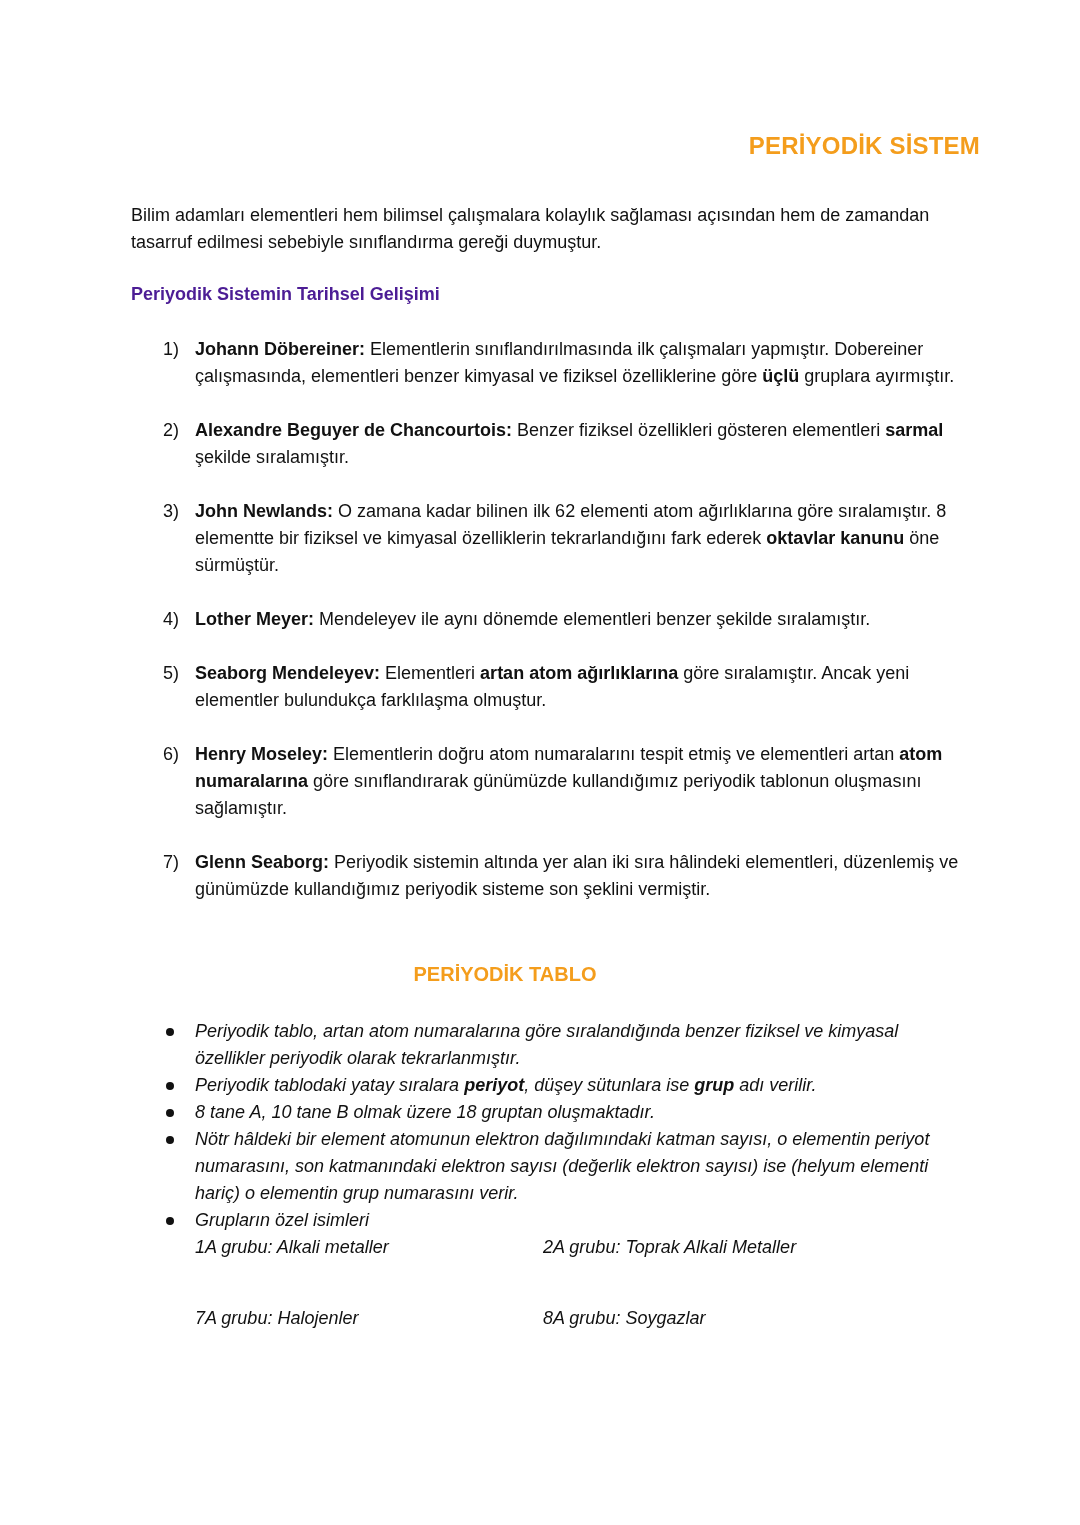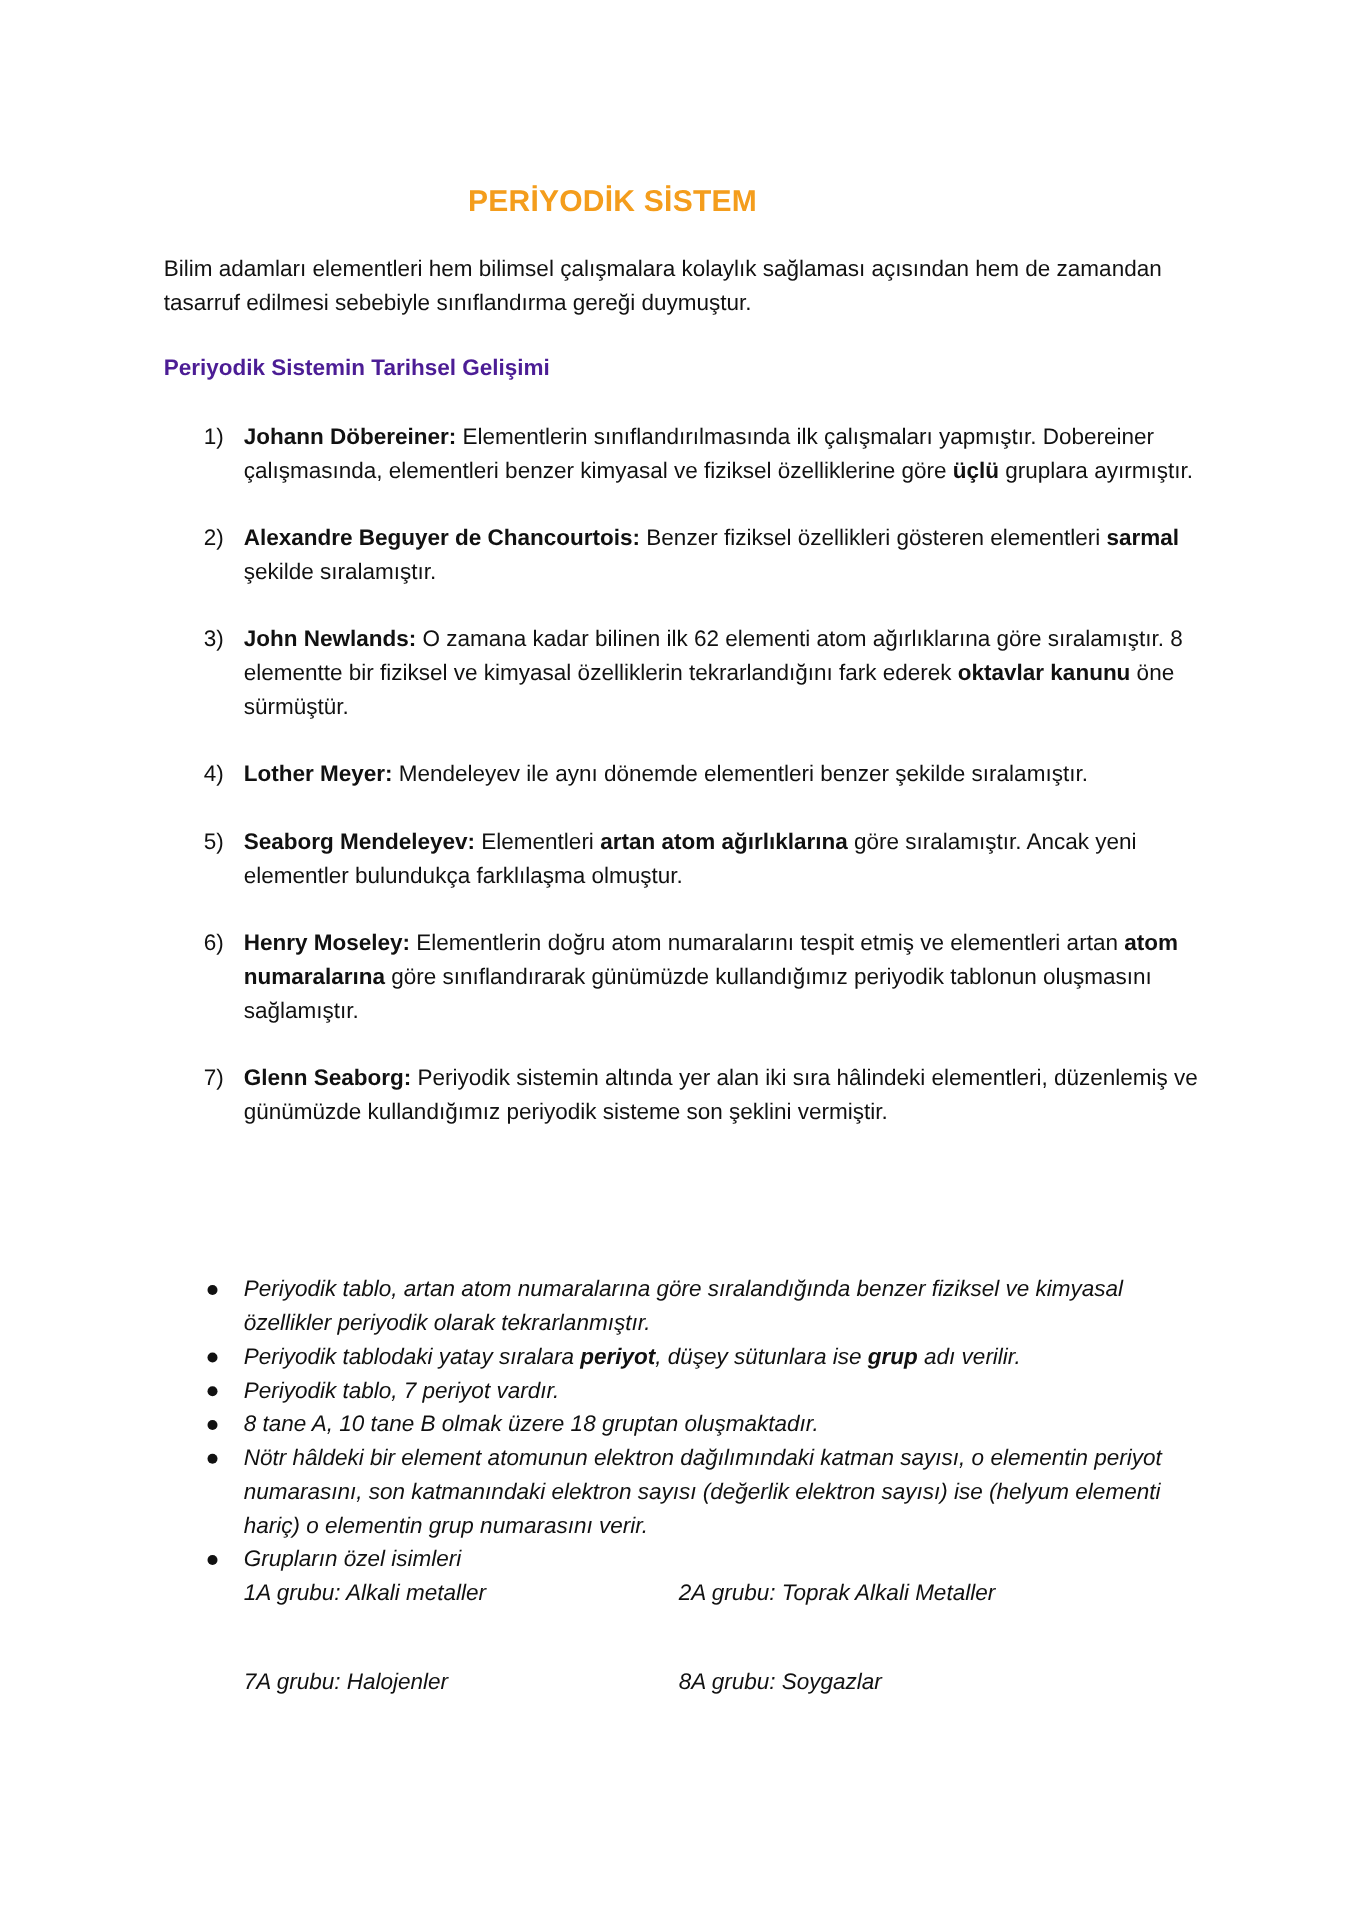--- a/index.html
+++ b/index.html
@@ -2,22 +2,22 @@
 <html><head>
   <meta charset="utf-8">
   <style>
     html, body { margin: 0; padding: 0; background: #ffffff; }
     body {
       width: 1080px; height: 1525px; position: relative; overflow: hidden;
       font-family: "Liberation Sans", sans-serif; color: #111111;
     }
     .page { position: absolute; left: 0; top: 0; width: 1080px; height: 1525px; }
     .title {
-      position: absolute; left: 0; width: 980px; top: 148px;
-      text-align: center; font-size: 24px; font-weight: bold; color: #f49d1c;
+      position: absolute; left: 0; width: 980px; top: 132px;
+      text-align: right; font-size: 24px; font-weight: bold; color: #f49d1c;
       letter-spacing: 0.2px;
     }
     .intro {
       position: absolute; left: 131px; top: 202px; width: 820px;
       font-size: 18px; line-height: 27px;
     }
     .subhead {
       position: absolute; left: 131px; top: 284px;
       font-size: 18px; font-weight: bold; color: #4c1d95;
     }
@@ -51,25 +51,25 @@
   <ol class="olist">
     <li class="oitem"><span class="onum">1)</span><b>Johann Döbereiner:</b><span> Elementlerin sınıflandırılmasında ilk çalışmaları yapmıştır. Dobereiner çalışmasında, elementleri benzer kimyasal ve fiziksel özelliklerine göre </span><b>üçlü</b><span> gruplara ayırmıştır.</span></li>
     <li class="oitem"><span class="onum">2)</span><b>Alexandre Beguyer de Chancourtois:</b><span> Benzer fiziksel özellikleri gösteren elementleri </span><b>sarmal</b><span> şekilde sıralamıştır.</span></li>
     <li class="oitem"><span class="onum">3)</span><b>John Newlands:</b><span> O zamana kadar bilinen ilk 62 elementi atom ağırlıklarına göre sıralamıştır. 8 elementte bir fiziksel ve kimyasal özelliklerin tekrarlandığını fark ederek </span><b>oktavlar kanunu</b><span> öne sürmüştür.</span></li>
     <li class="oitem"><span class="onum">4)</span><b>Lother Meyer:</b><span> Mendeleyev ile aynı dönemde elementleri benzer şekilde sıralamıştır.</span></li>
     <li class="oitem"><span class="onum">5)</span><b>Seaborg Mendeleyev:</b><span> Elementleri </span><b>artan atom ağırlıklarına</b><span> göre sıralamıştır. Ancak yeni elementler bulundukça farklılaşma olmuştur.</span></li>
     <li class="oitem"><span class="onum">6)</span><b>Henry Moseley:</b><span> Elementlerin doğru atom numaralarını tespit etmiş ve elementleri artan </span><b>atom numaralarına</b><span> göre sınıflandırarak günümüzde kullandığımız periyodik tablonun oluşmasını sağlamıştır.</span></li>
     <li class="oitem"><span class="onum">7)</span><b>Glenn Seaborg:</b><span> Periyodik sistemin altında yer alan iki sıra hâlindeki elementleri, düzenlemiş ve günümüzde kullandığımız periyodik sisteme son şeklini vermiştir.</span></li>
   </ol>
 
+  <div class="title2">PERİYODİK TABLO</div>
 
   <ul class="blist">
     <li class="bitem"><span class="bullet"></span><span>Periyodik tablo, artan atom numaralarına göre sıralandığında benzer fiziksel ve kimyasal özellikler periyodik olarak tekrarlanmıştır.</span></li>
     <li class="bitem"><span class="bullet"></span><span>Periyodik tablodaki yatay sıralara </span><b>periyot</b><span>, düşey sütunlara ise </span><b>grup</b><span> adı verilir.</span></li>
-    <li class="bitem"><span class="bullet"></span><span>Periyodik tablo, 7 periyot vardır.</span></li>
     <li class="bitem"><span class="bullet"></span><span>8 tane A, 10 tane B olmak üzere 18 gruptan oluşmaktadır.</span></li>
     <li class="bitem"><span class="bullet"></span><span> Nötr hâldeki bir element atomunun elektron dağılımındaki katman sayısı, o elementin periyot numarasını, son katmanındaki elektron sayısı (değerlik elektron sayısı) ise (helyum elementi hariç) o elementin grup numarasını verir.</span></li>
     <li class="bitem"><span class="bullet"></span><span>Grupların özel isimleri</span>
       <div class="groups">
         <span>1A grubu: Alkali metaller</span>
         <span>2A grubu: Toprak Alkali Metaller</span>
         <span>7A grubu: Halojenler</span>
         <span>8A grubu: Soygazlar</span>
       </div>
     </li>

